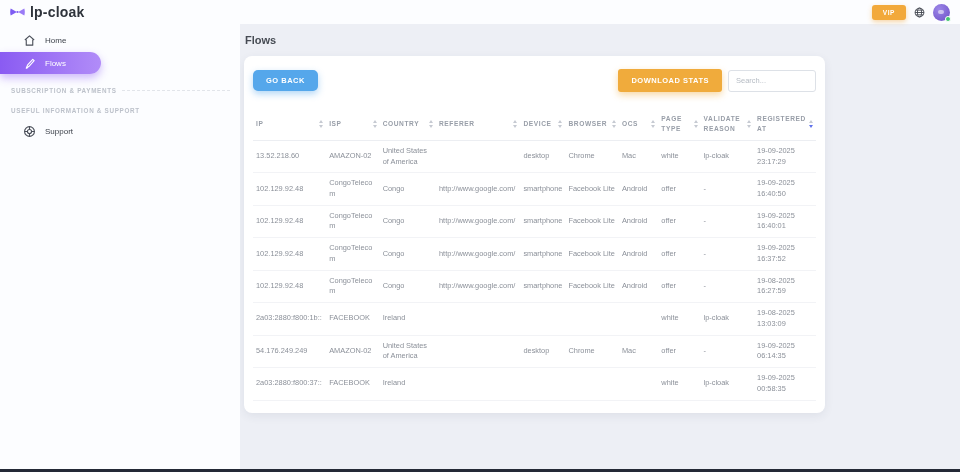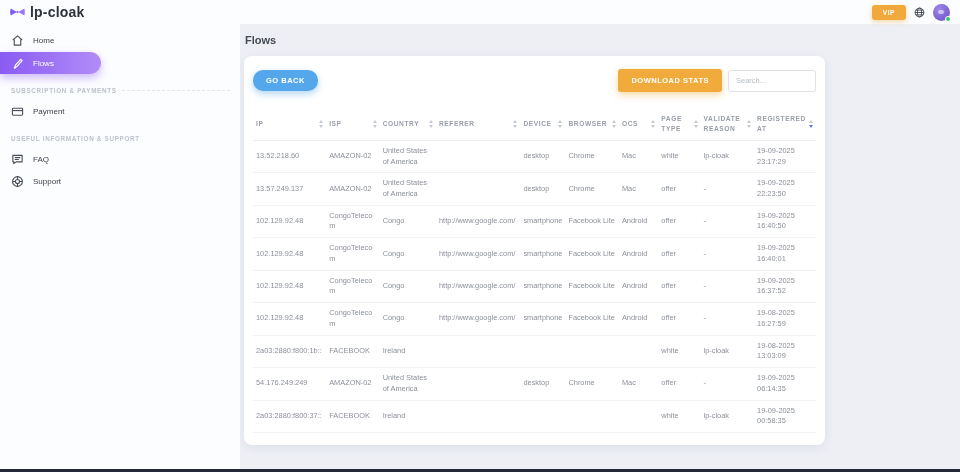--- a/index.html
+++ b/index.html
@@ -19,40 +19,40 @@
   .avatar { position:relative; width:17px; height:17px; border-radius:50%;
             background:radial-gradient(circle at 35% 30%, #9b86e8, #7a5fd0 70%); }
   .avatar::after { content:""; position:absolute; width:6px; height:4px; left:5px; top:6px;
                    border-radius:3px; background:rgba(255,255,255,.55); }
   .avatar-dot { position:absolute; right:-1px; bottom:-1px; width:6px; height:6px; border-radius:50%;
                 background:#3ec46d; border:1px solid #fff; }
 
   
   .sidebar { position:absolute; top:24px; left:0; width:240px; bottom:3px; background:#fcfdff; z-index:4;
              padding-top:6px; }
-  .side-item { display:flex; align-items:center; gap:9px; height:21px; padding-left:11px;
+  .side-item { display:flex; align-items:center; gap:9px; height:21px; padding-left:23px;
                color:#3d424b; font-size:8px; cursor:pointer; margin-bottom:1px; }
   .side-item .s-icon { width:13px; height:13px; color:#4a4f59; flex:0 0 13px; }
   .side-item.active { width:101px; background:linear-gradient(90deg,#8a5bf2,#b18cf8);
                       border-radius:0 30px 30px 0; color:#fff; height:22px;
                       box-shadow:0 4px 9px rgba(148,103,246,.45); }
   .side-item.active .s-icon { color:#fff; }
   .side-section { display:flex; align-items:center; font-size:6.3px; font-weight:bold; color:#bcc1ca;
                   letter-spacing:.7px; margin:13px 10px 7px 11px; text-transform:uppercase; white-space:nowrap; }
   .side-section .dash { flex:1; border-top:1px dashed #e2e5ea; margin-left:5px; }
 
   
   .content { position:absolute; left:240px; top:24px; right:0; bottom:3px; background:#edeff5;
              border-top-left-radius:12px; padding:8px 0 0 4px; }
   .page-title { font-size:11px; font-weight:bold; color:#464b53; margin:2px 0 10px 1px; }
   .card { width:581px; background:#fff; border-radius:8px; box-shadow:0 3px 10px rgba(50,60,90,.08);
           padding:9px 9px 12px 9px; }
 
   .toolbar { display:flex; align-items:center; justify-content:space-between; margin:4px 0 16px; }
-  .go-back-btn { background:#55a7eb; color:#fff; border:none; border-radius:10px; padding:6px 13px;
+  .go-back-btn { background:#55a7eb; color:#fff; border:none; border-radius:5px; padding:6px 13px;
                  font-size:7.5px; font-weight:bold; letter-spacing:.5px; cursor:pointer;
                  box-shadow:0 3px 7px rgba(85,167,235,.45); }
   .toolbar-right { display:flex; align-items:center; gap:6px;justify-content:flex-end; }
   .download-btn { background:#f0ab3c; color:#fff; border:none; border-radius:3px; padding:7px 13px;
                   font-size:7.5px; font-weight:bold; letter-spacing:.5px; cursor:pointer;
                   box-shadow:0 3px 7px rgba(240,171,60,.45); }
   .search-input { width:88px; height:22px; border:1px solid #dde1e7; border-radius:3px; padding:0 7px;
                   font-size:7.5px; color:#6d737c; font-family:"Liberation Sans", sans-serif; outline:none; }
   .search-input::placeholder { color:#b6bcc4; }
 
@@ -118,41 +118,27 @@
     </svg>
     <span>Flows</span>
   </div>
 
 
   <div class="side-section">
     <span>Subscription &amp; payments</span>
     <span class="dash"></span>
   </div>
 
-  <div class="side-item">
-    <svg class="s-icon" viewBox="0 0 14 14" fill="none" stroke="currentColor" stroke-width="1.2">
-      <rect x="1.5" y="3.5" width="11" height="7.5" rx="1"></rect>
-        <path d="M1.5 6 H12.5"></path>
-    </svg>
-    <span>Payment</span>
-  </div>
 
 
   <div class="side-section">
     <span>Useful information &amp; support</span>
   </div>
 
 
-  <div class="side-item">
-    <svg class="s-icon" viewBox="0 0 14 14" fill="none" stroke="currentColor" stroke-width="1.2" stroke-linejoin="round" stroke-linecap="round">
-      <path d="M2 2.5 H12 V9.5 H5.5 L3 11.5 V9.5 H2 Z"></path>
-        <path d="M4.5 5 H9.5 M4.5 7 H8"></path>
-    </svg>
-    <span>FAQ</span>
-  </div>
 
   <div class="side-item">
     <svg class="s-icon" viewBox="0 0 14 14" fill="none" stroke="currentColor" stroke-width="1.2">
       <circle cx="7" cy="7" r="5.3"></circle>
         <circle cx="7" cy="7" r="2.2"></circle>
       <path d="M7 1.7 V4.8 M7 9.2 V12.3 M1.7 7 H4.8 M9.2 7 H12.3"></path>
     </svg>
     <span>Support</span>
   </div>
 </div>
@@ -294,32 +280,20 @@
             <td>United States of America</td>
             <td class="nowrap"></td>
             <td>desktop</td>
             <td>Chrome</td>
             <td>Mac</td>
             <td>white</td>
             <td>lp-cloak</td>
             <td>19-09-2025 23:17:29</td>
           </tr>
 
-          <tr>
-            <td class="nowrap">13.57.249.137</td>
-            <td>AMAZON-02</td>
-            <td>United States of America</td>
-            <td class="nowrap"></td>
-            <td>desktop</td>
-            <td>Chrome</td>
-            <td>Mac</td>
-            <td>offer</td>
-            <td>-</td>
-            <td>19-09-2025 22:23:50</td>
-          </tr>
 
           <tr>
             <td class="nowrap">102.129.92.48</td>
             <td>CongoTelecom</td>
             <td>Congo</td>
             <td class="nowrap">http://www.google.com/</td>
             <td>smartphone</td>
             <td>Facebook Lite</td>
             <td>Android</td>
             <td>offer</td>

